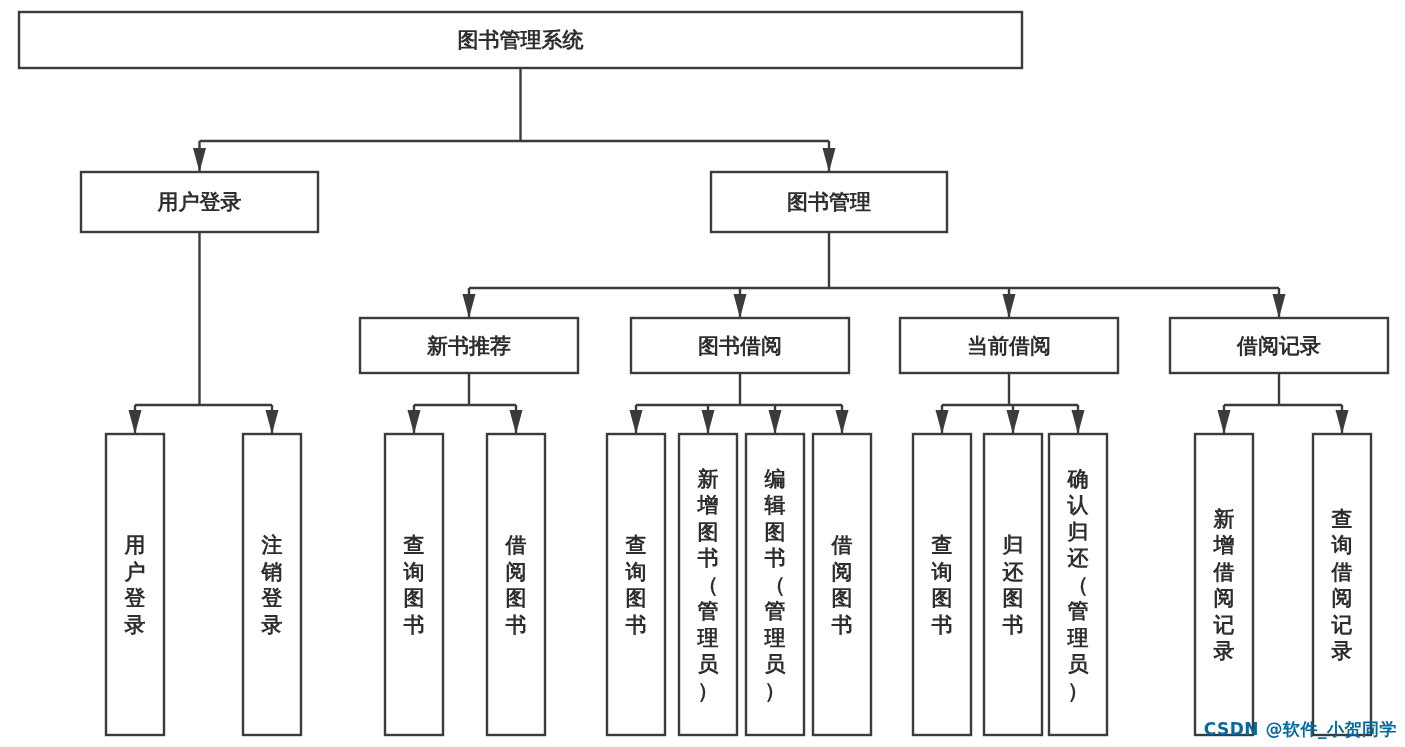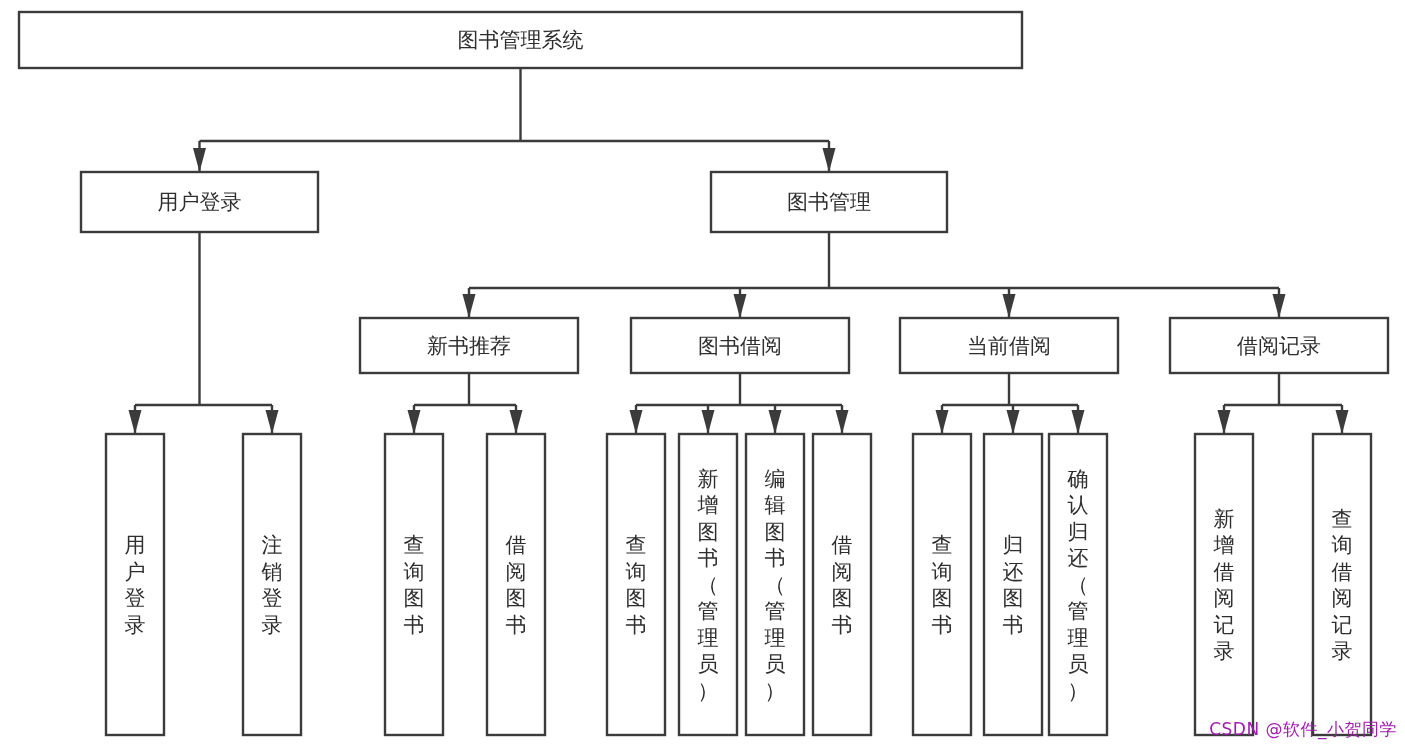--- a/index.html
+++ b/index.html
@@ -13,20 +13,21 @@
     font-family: "DejaVu Sans", "Liberation Sans", sans-serif;
     overflow: hidden;
     position: relative;
   }
   #diagram-root {
     position: absolute;
     left: 0;
     top: 0;
     width: 1405px;
     height: 747px;
+    font-weight: bold;
   }
   svg.diagram {
     display: block;
     width: 1405px;
     height: 747px;
   }
   .node-rect {
     fill: #ffffff;
     stroke: #3b3b3b;
     stroke-width: 2.4;
@@ -53,21 +54,21 @@
   .edge-head {
     fill: #3b3b3b;
     stroke: none;
   }
   .watermark {
     position: absolute;
     right: 8px;
     bottom: 6px;
     font-family: "DejaVu Sans", "Liberation Sans", sans-serif;
     font-size: 17px;
-    color: #a21caf;
+    color: #0369a1;
     white-space: nowrap;
     letter-spacing: 0.5px;
     pointer-events: none;
   }
 </style>
 </head>
 <body>
 
 <div id="diagram-root">
   <svg class="diagram" viewBox="0 0 1405 747">

